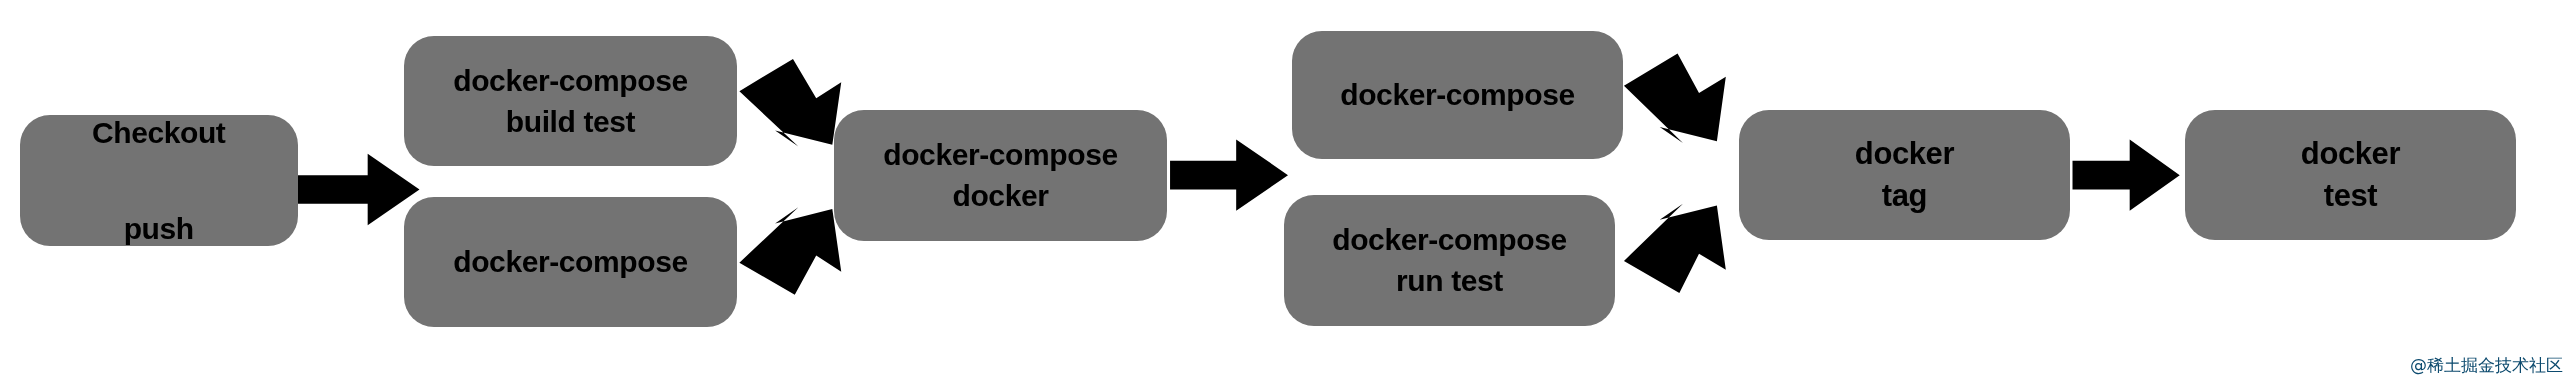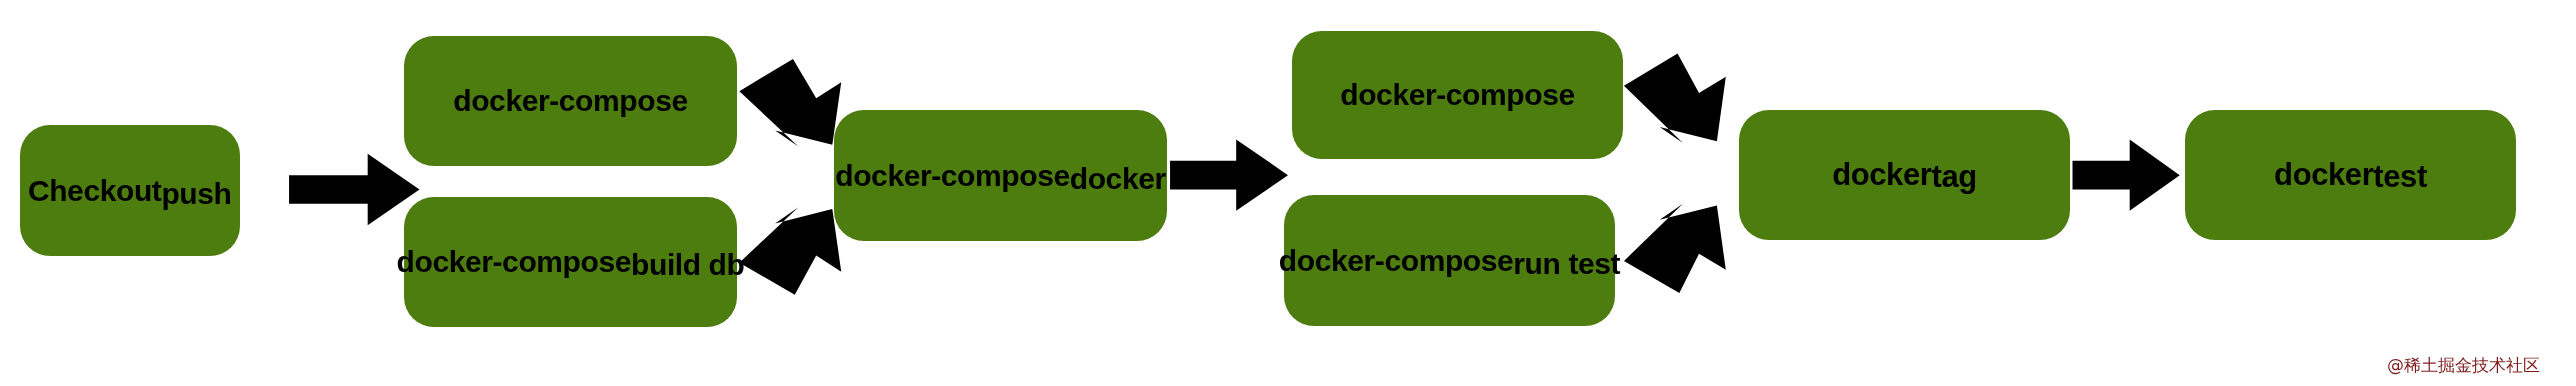--- a/index.html
+++ b/index.html
@@ -12,24 +12,24 @@
   }
   #canvas {
     position: relative;
     width: 2576px;
     height: 386px;
     background: #ffffff;
     overflow: hidden;
   }
   .node {
     position: absolute;
-    background: #4d7c0f;
+    background: #737373;
     border-radius: 30px;
     display: flex;
-    flex-direction: row;
+    flex-direction: column;
     align-items: center;
     justify-content: center;
     color: #000000;
     text-align: center;
     box-sizing: border-box;
     line-height: 1.18;
   }
   .node .ln {
     display: block;
     font-weight: bold;
@@ -46,24 +46,24 @@
     left: 0;
     top: 0;
     width: 2576px;
     height: 386px;
     pointer-events: none;
   }
   .arrow-shape { fill: #000000; }
 
   #watermark {
     position: absolute;
-    right: 36px;
+    right: 13px;
     bottom: 9px;
     font-size: 17px;
-    color: #7f1d1d;
+    color: #0c4a6e;
     font-family: "DejaVu Sans", sans-serif;
     white-space: nowrap;
   }
 </style>
 </head>
 <body>
 
 <div id="canvas">
 
   <svg class="arrows" viewBox="0 0 2880 432">
@@ -76,32 +76,32 @@
 
     <polygon class="arrow-shape" points="1308,180 1382,180 1382,156 1440,196 1382,236 1382,212 1308,212"></polygon>
 
     <polygon class="arrow-shape" points="1816,96 1876,60 1900,104 1930,86 1920,158 1856,142 1882,160"></polygon>
 
     <polygon class="arrow-shape" points="1816,292 1878,328 1900,284 1930,302 1920,230 1856,246 1882,228"></polygon>
 
     <polygon class="arrow-shape" points="2318,180 2382,180 2382,156 2438,196 2382,236 2382,212 2318,212"></polygon>
   </svg>
 
-  <div class="node" id="n-checkout" style="left:19.7px; top:125px; width:220px; height:131px;">
+  <div class="node" id="n-checkout" style="left:19.7px; top:115px; width:278px; height:131px;justify-content:space-between;">
     <span class="ln ln-1">Checkout</span>
     <span class="ln ln-2">push</span>
   </div>
 
   <div class="node" id="n-build-test" style="left:404px; top:36px; width:333px; height:130px;">
     <span class="ln ln-1">docker-compose</span>
+    <span class="ln ln-2">build test</span>
   </div>
 
   <div class="node" id="n-build-db" style="left:404px; top:197px; width:333px; height:130px;">
     <span class="ln ln-1">docker-compose</span>
-    <span class="ln ln-2">build db</span>
   </div>
 
   <div class="node" id="n-build" style="left:834px; top:110px; width:333px; height:131px;">
     <span class="ln ln-1">docker-compose</span>
     <span class="ln ln-2">docker</span>
   </div>
 
   <div class="node small-second" id="n-run-static" style="left:1292px; top:31px; width:331px; height:128px;">
     <span class="ln ln-1">docker-compose</span>
   </div>

